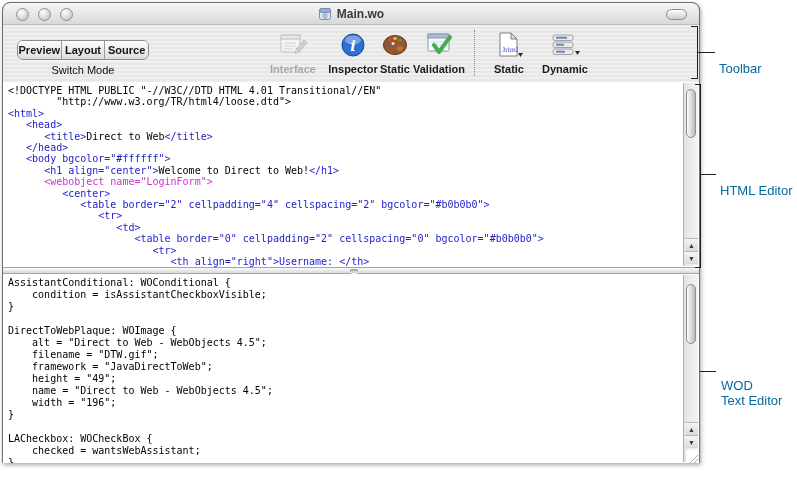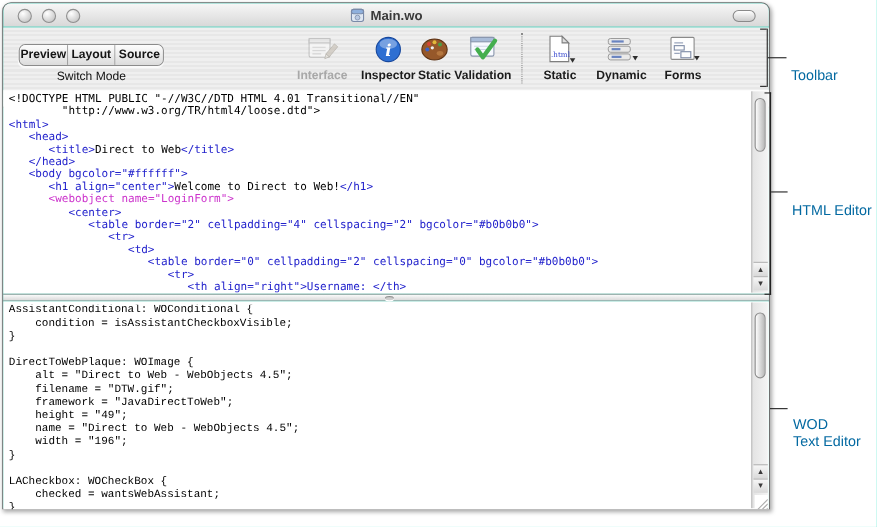--- a/index.html
+++ b/index.html
@@ -7,21 +7,21 @@
   body {
     width:797px; height:479px; position:relative; overflow:hidden;
     background:#fff; font-family:"Liberation Sans", sans-serif;
   }
 
   
   .window {
     position:absolute; left:2px; top:2px; width:698px; height:461px;
     border:1px solid #6f6f6f; border-radius:8px 8px 0 0;
     box-shadow:1px 2px 4px rgba(0,0,0,.35);
-    background:#5eead4;
+    background:#4c1d95;
   }
   .titlebar {
     position:absolute; left:0; top:0; right:0; height:22px;
     border-radius:7px 7px 0 0;
     background:linear-gradient(#f7f7f7,#d8d8d8);
     border-bottom:1px solid #bcbcbc;
   }
   .traffic { position:absolute; top:5px; width:13px; height:13px; border-radius:50%;
     border:1px solid #8f8f8f; background:radial-gradient(circle at 35% 30%, #ffffff, #cfcfcf 70%, #bdbdbd); }
   .t-close{ left:13px; } .t-min{ left:35px; } .t-zoom{ left:57px; }
@@ -79,21 +79,21 @@
     background:#cfcfcf; box-shadow:inset 0 1px 1px rgba(0,0,0,.35), 0 1px 0 #fff;
   }
   .pane-wod { top:271px; height:189px; border-radius:0; }
 
   .code-area {
     position:absolute; left:5px; top:3px; right:17px; bottom:0;
     font-family:"DejaVu Sans Mono", monospace; font-size:10px;
     white-space:pre; overflow:hidden; color:var(--plain-color,#000);
   }
   .pane-html .code-area { line-height:11.4px; }
-  .pane-wod  .code-area { line-height:12px;font-family:Liberation Mono, monospace; }
+  .pane-wod  .code-area { line-height:12px; }
   .tok-plain { color:var(--plain-color,#000); }
   .tok-tag   { color:var(--tag-color,#2222cc); }
   .tok-wo    { color:var(--wo-color,#cc33cc); }
 
   
   .vscroll {
     position:absolute; top:1px; bottom:1px; right:1px; width:15px;
     background:linear-gradient(90deg,#e3e3e3,#f4f4f4);
     border-left:1px solid #aeaeae;
   }
@@ -224,33 +224,20 @@
           <rect x="4" y="17" width="20" height="5.5" rx="2" fill="#e9e9e9" stroke="#8f8f8f" stroke-width=".8"></rect>
           <rect x="7" y="4.7" width="11" height="2" fill="#6a84c0"></rect>
           <rect x="7" y="11.7" width="8" height="2" fill="#6a84c0"></rect>
           <rect x="7" y="18.7" width="9" height="2" fill="#6a84c0"></rect>
           <polygon points="26,19 31,19 28.5,23" fill="#2f2f2f"></polygon>
         </svg>
       </div>
       <div class="tb-label">Dynamic</div>
     </div>
 
-    <div class="tb-item" style="left:586px;">
-      <div class="tb-icon">
-        <svg width="32" height="26" viewBox="0 0 32 26">
-          <rect x="5" y="2" width="21" height="20" rx="1" fill="#fdfdfd" stroke="#8a8a8a"></rect>
-          <line x1="8" y1="7" x2="16" y2="7" stroke="#9aa5bb"></line>
-          <rect x="8" y="9.5" width="9" height="4" fill="none" stroke="#7d8aa5"></rect>
-          <line x1="8" y1="16.5" x2="13" y2="16.5" stroke="#9aa5bb"></line>
-          <rect x="14" y="15" width="9" height="5.5" fill="none" stroke="#7d8aa5"></rect>
-          <polygon points="26,19 31,19 28.5,23" fill="#2f2f2f"></polygon>
-        </svg>
-      </div>
-      <div class="tb-label">Forms</div>
-    </div>
   </div>
 
   <div class="pane pane-html">
     <div class="code-area"><div class="code-line"><span class="tok-plain">&lt;!DOCTYPE HTML PUBLIC "-//W3C//DTD HTML 4.01 Transitional//EN"</span></div><div class="code-line"><span class="tok-plain">        "http://www.w3.org/TR/html4/loose.dtd"&gt;</span></div><div class="code-line"><span class="tok-tag">&lt;html&gt;</span></div><div class="code-line"><span class="tok-tag">   &lt;head&gt;</span></div><div class="code-line"><span class="tok-plain">      </span><span class="tok-tag">&lt;title&gt;</span><span class="tok-plain">Direct to Web</span><span class="tok-tag">&lt;/title&gt;</span></div><div class="code-line"><span class="tok-tag">   &lt;/head&gt;</span></div><div class="code-line"><span class="tok-tag">   &lt;body bgcolor="#ffffff"&gt;</span></div><div class="code-line"><span class="tok-plain">      </span><span class="tok-tag">&lt;h1 align="center"&gt;</span><span class="tok-plain">Welcome to Direct to Web!</span><span class="tok-tag">&lt;/h1&gt;</span></div><div class="code-line"><span class="tok-plain">      </span><span class="tok-wo">&lt;webobject name="LoginForm"&gt;</span></div><div class="code-line"><span class="tok-tag">         &lt;center&gt;</span></div><div class="code-line"><span class="tok-tag">            &lt;table border="2" cellpadding="4" cellspacing="2" bgcolor="#b0b0b0"&gt;</span></div><div class="code-line"><span class="tok-tag">               &lt;tr&gt;</span></div><div class="code-line"><span class="tok-tag">                  &lt;td&gt;</span></div><div class="code-line"><span class="tok-tag">                     &lt;table border="0" cellpadding="2" cellspacing="0" bgcolor="#b0b0b0"&gt;</span></div><div class="code-line"><span class="tok-tag">                        &lt;tr&gt;</span></div><div class="code-line"><span class="tok-tag">                           &lt;th align="right"&gt;Username: &lt;/th&gt;</span></div></div>
     <div class="vscroll">
       <div class="vthumb" style="top:6px; height:49px;"></div>
       <div class="arrows" style="bottom:2px;">
         <div class="arr">▲</div>
         <div class="arr">▼</div>
       </div>

